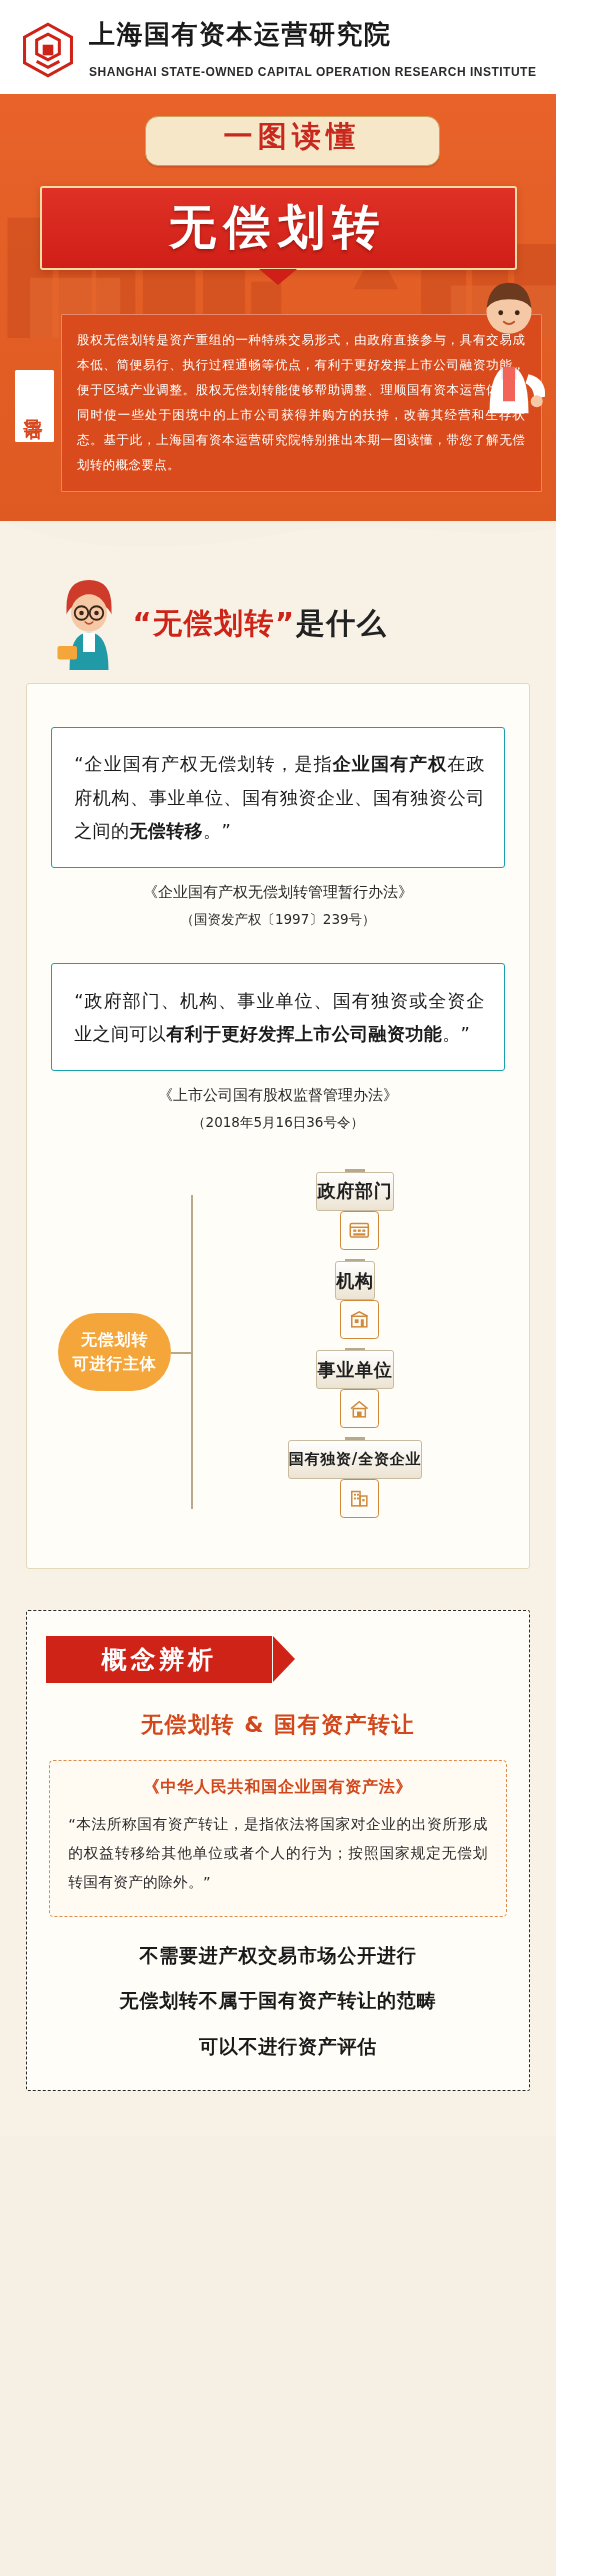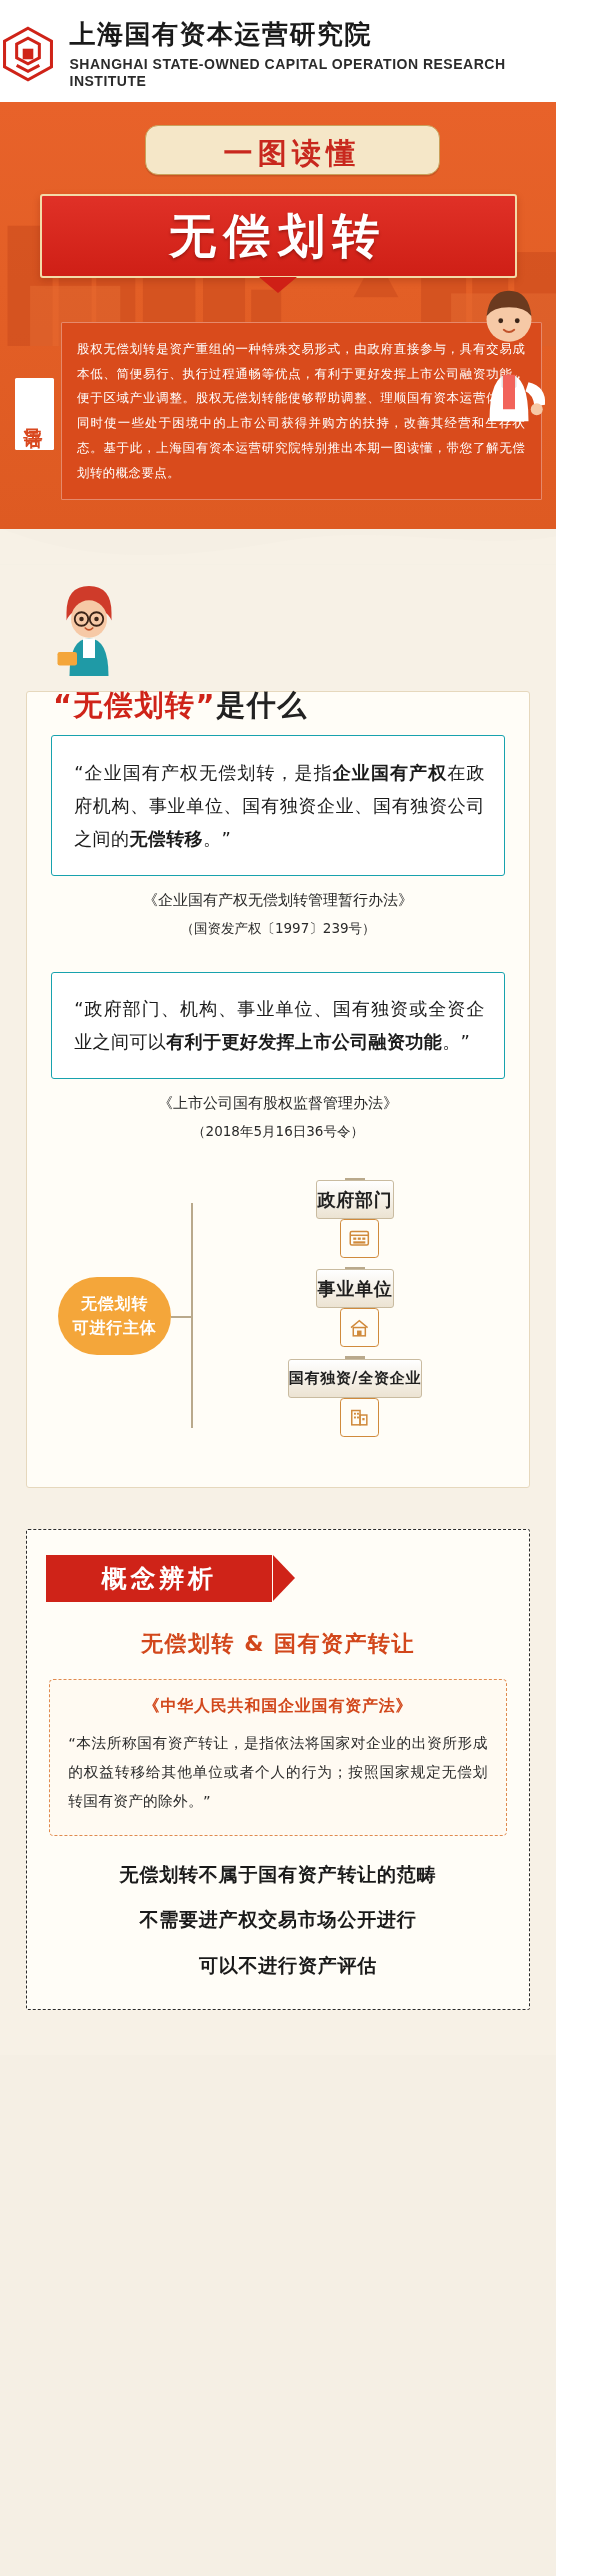--- a/index.html
+++ b/index.html
@@ -33,24 +33,24 @@
   .logo-mark svg { display:block; }
   .logo-text { line-height: 1.15; }
   .logo-cn {
     font-size: 26px;
     letter-spacing: 1.5px;
     color: #1a1a1a;
     font-weight: 700;
     font-family: "DejaVu Sans", "Liberation Sans", sans-serif;
   }
   .logo-en {
-    font-size: 14px;
+    font-size: 12px;
     letter-spacing: 0.5px;
     color: #2b2b2b;
-    margin-top: 7px;
+    margin-top: 17px;
     font-weight: 600;
   }
 
   
   .hero {
     position: relative;
     background: linear-gradient(180deg,#e8622a 0%, #e35f26 42%, #de5a22 100%);
     padding: 0 0 29px 0;
     overflow: hidden;
   }
@@ -65,21 +65,21 @@
     padding-top: 22.6px;
     display: flex;
     justify-content: center;
   }
   .ribbon {
     position: relative;
     background: #f5e7c8;
     border: 1.5px solid #c9a15a;
     width: 295px;
     height: 50px;
-    display: flex; align-items: flex-end; justify-content: center;
+    display: flex; align-items: flex-start; justify-content: center;
     border-radius: 13px;
     box-shadow: 0 1.5px 0 rgba(0,0,0,.12);
     margin-left: 28px;
   }
   .ribbon::before, .ribbon::after {
     content: "";
     position: absolute;
     top: 10.5px;
     width: 35px; height: 29px;
     background: #e4c889;
@@ -177,25 +177,24 @@
   }
 
   
   .section1 {
     background: #f7f1e6;
     padding: 7.5px 0 0 0;
     position: relative;
   }
   .sec-head {
     display: flex;
-    align-items: flex-start;
+    align-items: center;
     gap: 7.5px;
     padding: 7.5px 0 0 53px;
     height: 113px;
-    flex-direction: column;
   }
   .sec-head .girl { width: 72px; height: 99px; flex: 0 0 auto; }
   .sec-title {
     font-size: 29px;
     font-weight: 700;
     color: #cf2318;
     letter-spacing: 1.5px;
     font-family: "DejaVu Sans", "Liberation Sans", sans-serif;
   }
   .sec-title .black { color: #222; }
@@ -502,20 +501,32 @@
                 <rect x="3" y="6" width="24" height="18" rx="2" fill="none" stroke="#d08a3c" stroke-width="2"></rect>
                 <line x1="3" y1="11" x2="27" y2="11" stroke="#d08a3c" stroke-width="2"></line>
                 <rect x="7" y="14" width="4" height="3" fill="#d08a3c"></rect>
                 <rect x="13" y="14" width="4" height="3" fill="#d08a3c"></rect>
                 <rect x="19" y="14" width="4" height="3" fill="#d08a3c"></rect>
                 <rect x="7" y="19" width="16" height="3" fill="#d08a3c"></rect>
               </svg>
             </div>
           </div>
 
+          <div class="branch">
+            <div class="stub"></div>
+            <div class="branch-box">机构</div>
+            <div class="branch-icon">
+              <svg width="22.6" height="22.6" viewBox="0 0 30 30">
+                <path d="M4 11 L15 5 L26 11" fill="none" stroke="#d08a3c" stroke-width="2"></path>
+                <rect x="5" y="11" width="20" height="14" fill="none" stroke="#d08a3c" stroke-width="2"></rect>
+                <rect x="9" y="15" width="5" height="5" fill="#d08a3c"></rect>
+                <rect x="17" y="15" width="4" height="10" fill="#d08a3c"></rect>
+              </svg>
+            </div>
+          </div>
 
           <div class="branch">
             <div class="stub"></div>
             <div class="branch-box">事业单位</div>
             <div class="branch-icon">
               <svg width="22.6" height="22.6" viewBox="0 0 30 30">
                 <path d="M4 14 L15 5 L26 14" fill="none" stroke="#d08a3c" stroke-width="2"></path>
                 <rect x="7" y="14" width="16" height="11" fill="none" stroke="#d08a3c" stroke-width="2"></rect>
                 <rect x="12" y="18" width="6" height="7" fill="#d08a3c"></rect>
               </svg>
@@ -547,22 +558,22 @@
         <span>概念辨析</span>
       </div>
       <div class="sub-head">无偿划转 &amp; 国有资产转让</div>
 
       <div class="law-box">
         <div class="law-title">《中华人民共和国企业国有资产法》</div>
         <div class="law-text">“本法所称国有资产转让，是指依法将国家对企业的出资所形成的权益转移给其他单位或者个人的行为；按照国家规定无偿划转国有资产的除外。”</div>
       </div>
 
       <div class="conclusions">
+        <div class="conclusion">不需要进产权交易市场公开进行</div>
         <div class="conclusion">无偿划转不属于国有资产转让的范畴</div>
-        <div class="conclusion">不需要进产权交易市场公开进行</div>
         <div class="conclusion">可以不进行资产评估</div>
       </div>
     </div>
 
     <div class="footer-space"></div>
   </div>
 
 </div>
 
 

